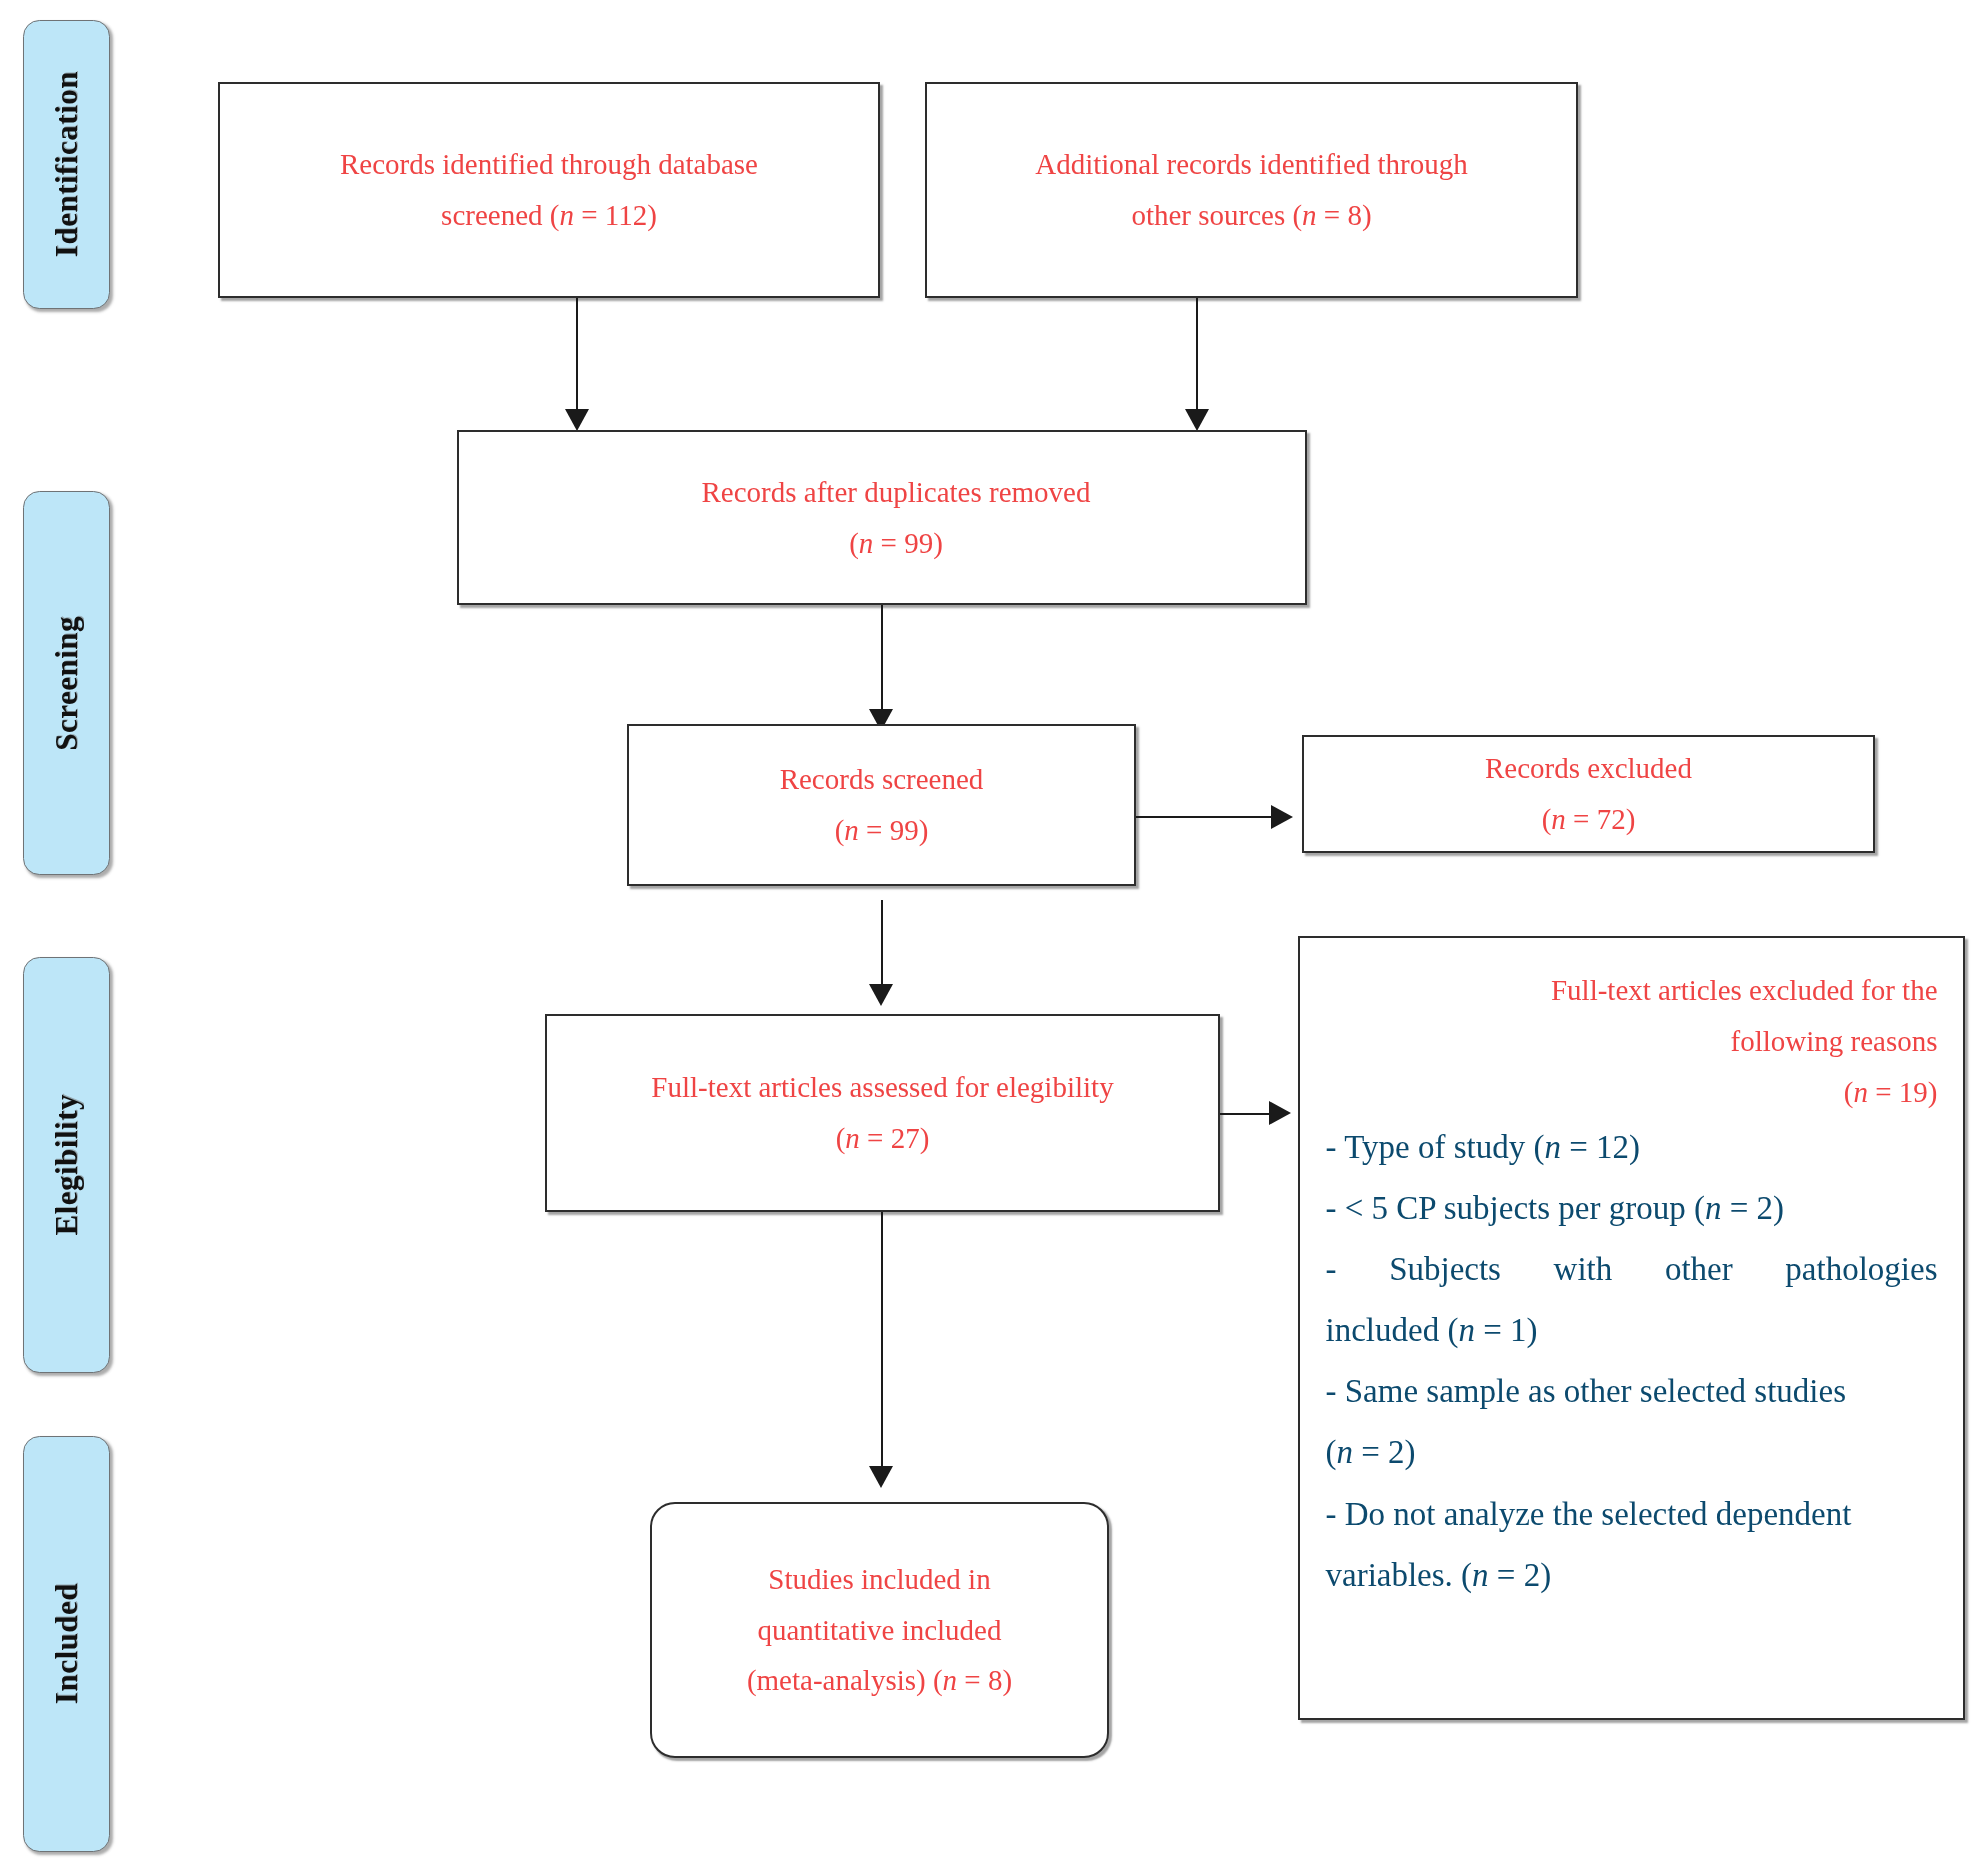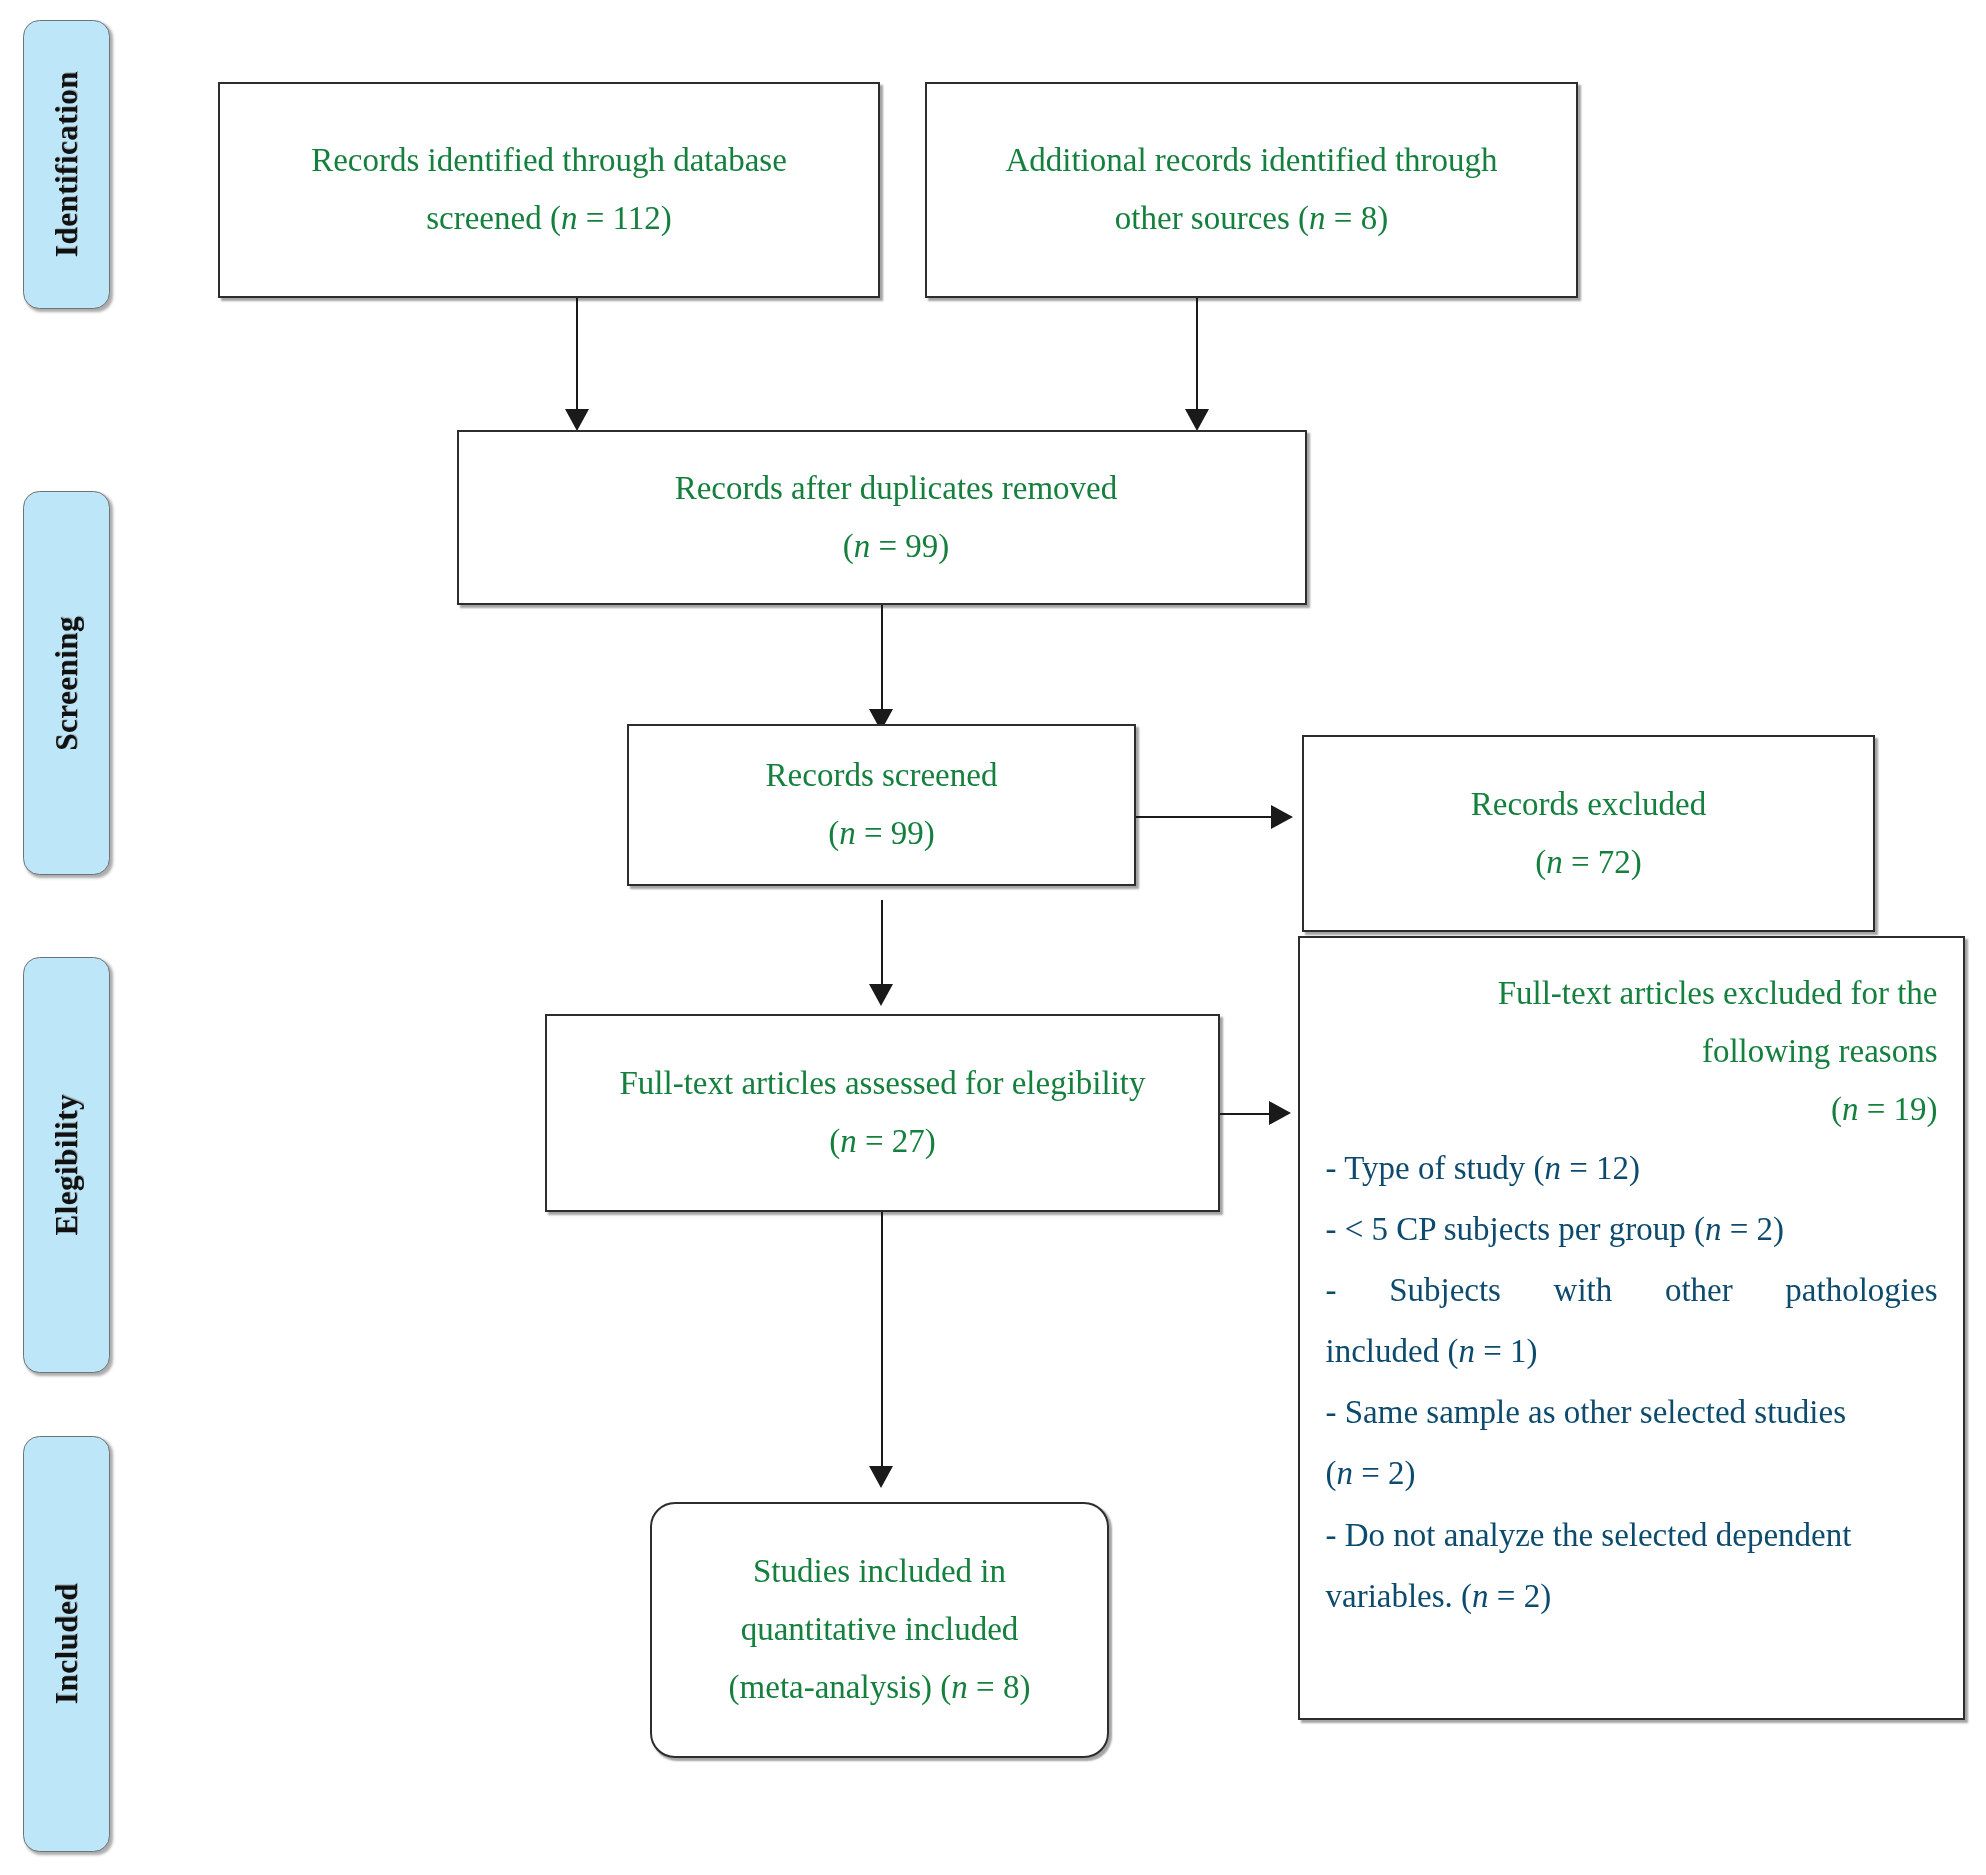--- a/index.html
+++ b/index.html
@@ -47,23 +47,23 @@
     border: 2.7px solid #2d2d2d;
     box-sizing: border-box;
     box-shadow: 2.7px 2.7px 1.8px rgba(90,90,90,0.55);
     display: flex;
     flex-direction: column;
     justify-content: center;
     padding: 9px 20px;
   }
   .flow-box .line {
     text-align: center;
-    font-size: 33px;
+    font-size: 29px;
     line-height: 1.75;
-    color: #15803d;
+    color: #ef4444;
     white-space: nowrap;
   }
   .flow-box .line.wrapnormal { white-space: normal; }
 
   
   .reason-line {
     text-align: left;
     font-size: 33px;
     line-height: 1.85;
     color: #0c4a6e;
@@ -149,21 +149,21 @@
   <div class="arrow-down" style="left:869px; top:709px;"></div>
 
   <div class="flow-box" style="left:627px; top:724px; width:509px; height:162px;">
     <div class="line">Records screened</div>
     <div class="line"><span>(</span><span class="ital">n</span><span> = 99)</span></div>
   </div>
 
   <div class="hline" style="left:1136px; top:816px; width:141px;"></div>
   <div class="arrow-right" style="left:1271px; top:805px;"></div>
 
-  <div class="flow-box" style="left:1302px; top:735px; width:573px; height:197px;">
+  <div class="flow-box" style="left:1302px; top:735px; width:573px; height:118px;">
     <div class="line">Records excluded</div>
     <div class="line"><span>(</span><span class="ital">n</span><span> = 72)</span></div>
   </div>
 
   <div class="vline" style="left:881px; top:900px; height:91px;"></div>
   <div class="arrow-down" style="left:869px; top:984px;"></div>
 
   <div class="flow-box" style="left:545px; top:1014px; width:675px; height:198px;">
     <div class="line">Full-text articles assessed for elegibility</div>
     <div class="line"><span>(</span><span class="ital">n</span><span> = 27)</span></div>

